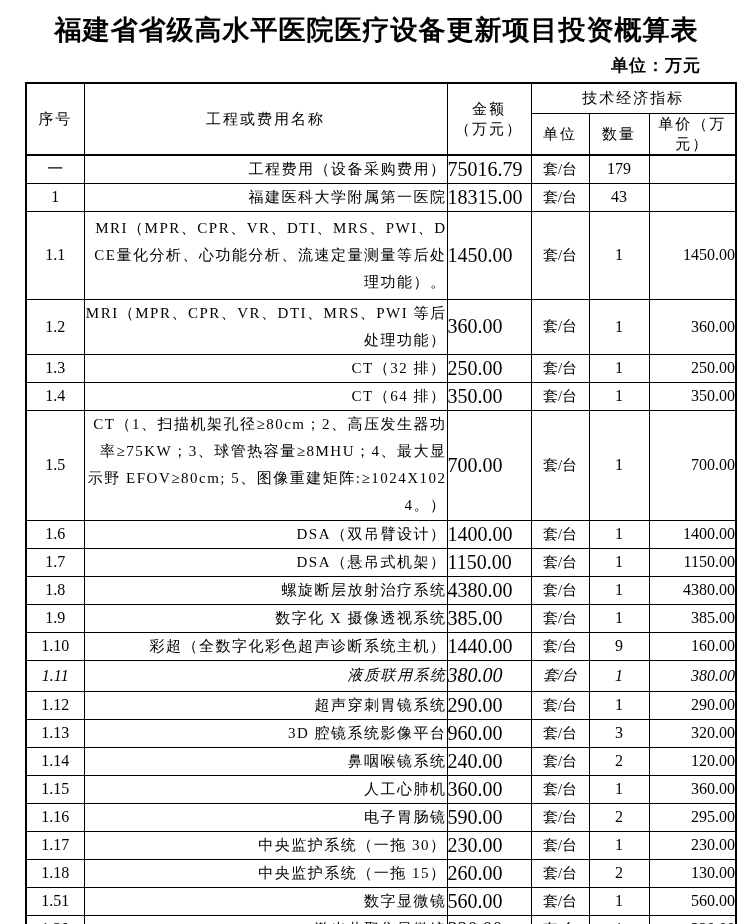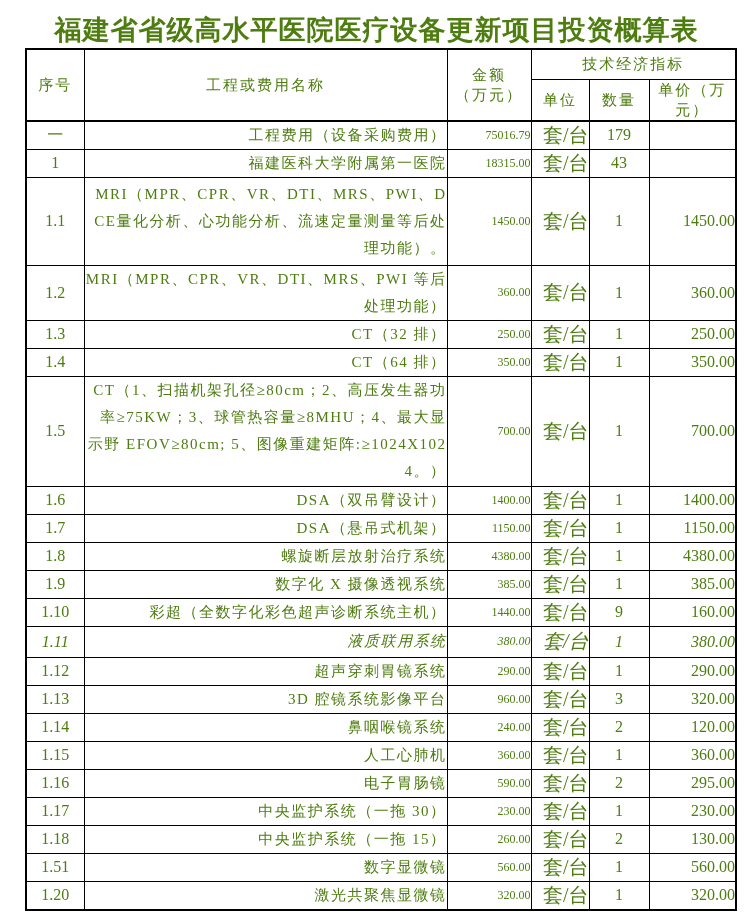--- a/index.html
+++ b/index.html
@@ -1,20 +1,20 @@
 <!DOCTYPE html>
 <html><head>
 <meta charset="utf-8">
 <style>
   html,body { margin:0; padding:0; background:#ffffff; }
   .page {
     position:relative;
     width:753px; height:924px;
     background:#ffffff;
-    color:#4d7c0f;
+    color:#000000;
     font-family:"Liberation Serif","DejaVu Serif",serif;
     overflow:hidden;
     box-sizing:border-box;
     padding-top:12px;
   }
   .doc-title {
     margin:0;
     text-align:center;
     font-size:27px;
     font-weight:bold;
@@ -54,30 +54,31 @@
   thead tr.h1 { height:30px; }
   thead tr.h2 { height:38px; }
   th.col-price-h { padding:0 6px; word-break:break-all; }
   tbody tr { height:24px; }
   tbody tr:nth-child(3) { height:88px; }
   tbody tr:nth-child(4) { height:42px; }
   tbody tr:nth-child(7) { height:110px; }
   tbody tr:nth-child(13){ height:31px;font-style:italic; }
   td.c-seq   { text-align:center; font-size:16px; }
   td.c-name  { text-align:right; padding:2px 8px 2px 10px; font-size:15px; letter-spacing:1.5px; line-height:27px; word-break:break-all; }
-  td.c-amount{ text-align:right; padding-right:12px; font-size:12px; }
-  td.c-unit  { text-align:right; font-size:20px; }
+  td.c-amount{ padding-right:12px; font-size:20px; }
+  td.c-unit  { text-align:center; font-size:15px; }
   td.c-qty   { text-align:center; font-size:16px;margin-top:11px; }
   td.c-price { text-align:right; padding-right:10px; font-size:16px; }
 </style>
 </head>
 <body>
 
 <div class="page">
   <h1 class="doc-title">福建省省级高水平医院医疗设备更新项目投资概算表</h1>
+  <div class="unit-note">单位：万元</div>
 
   <table class="estimate">
     <colgroup>
       <col style="width:58px">
         <col style="width:363px">
         <col style="width:84px">
       <col style="width:58px">
         <col style="width:60px">
         <col style="width:87px">
     </colgroup>

